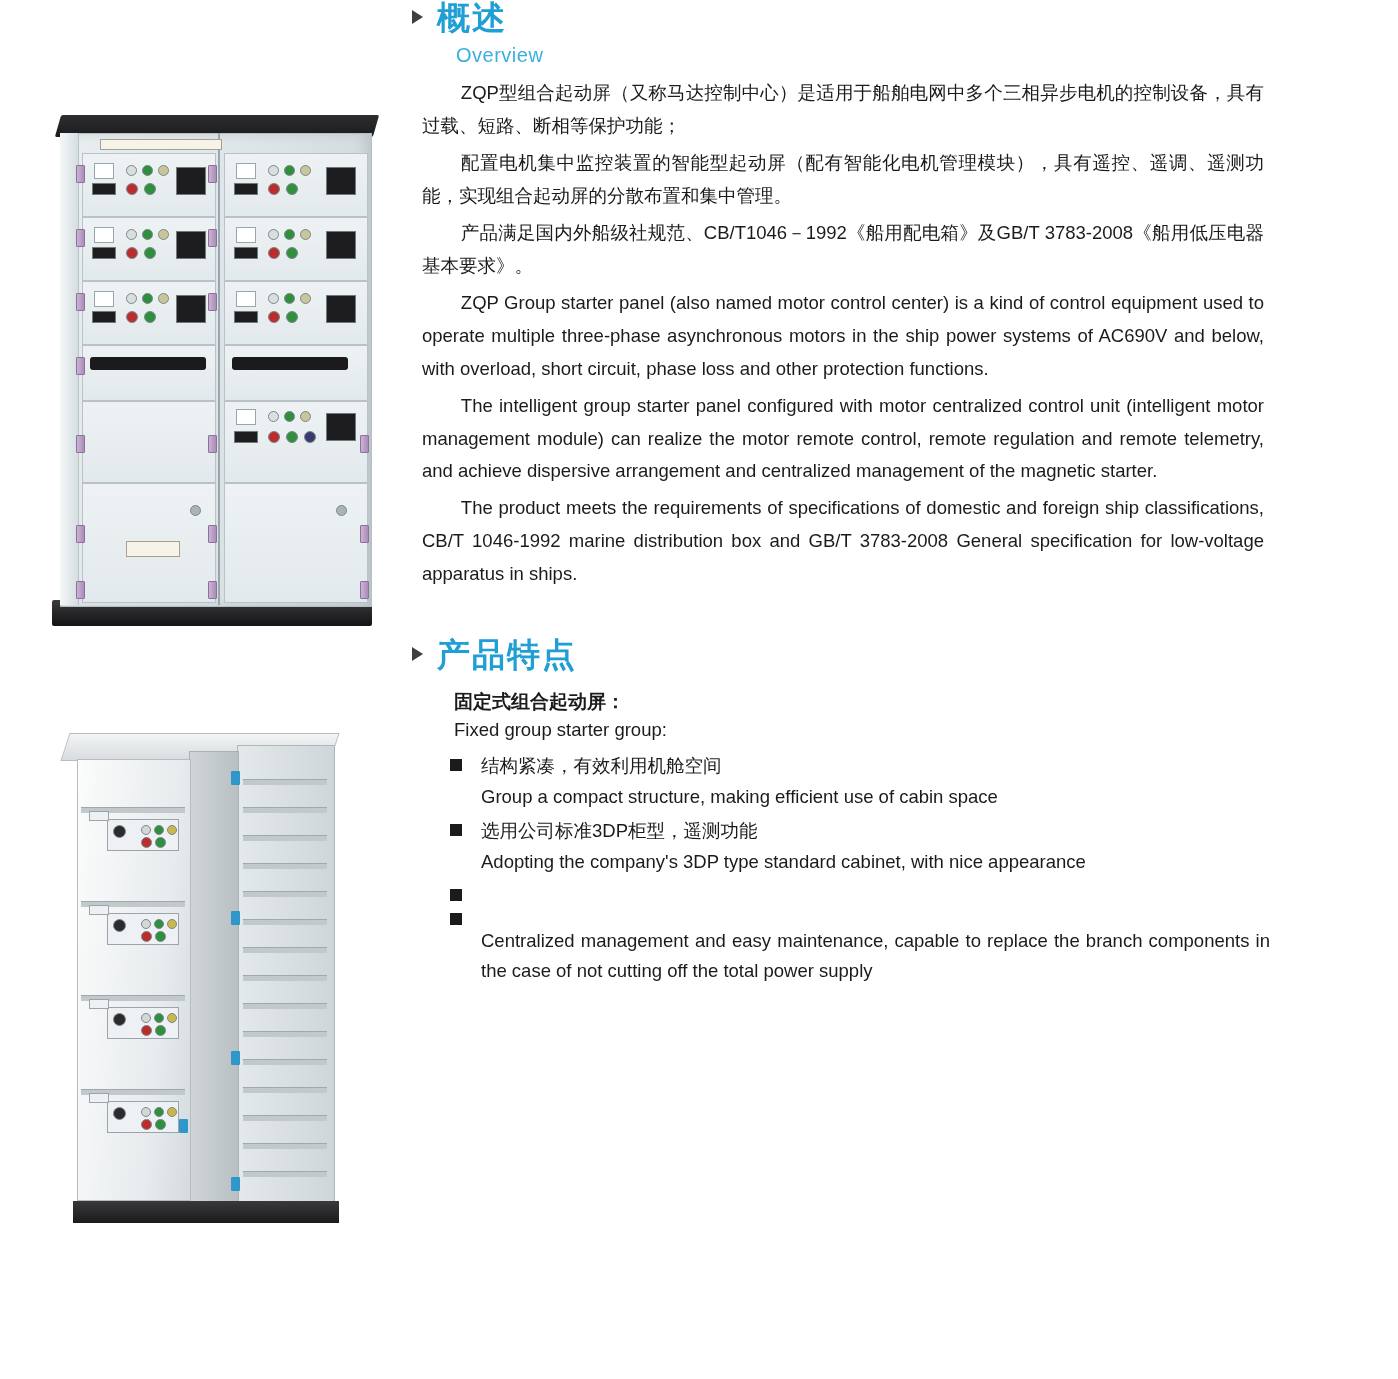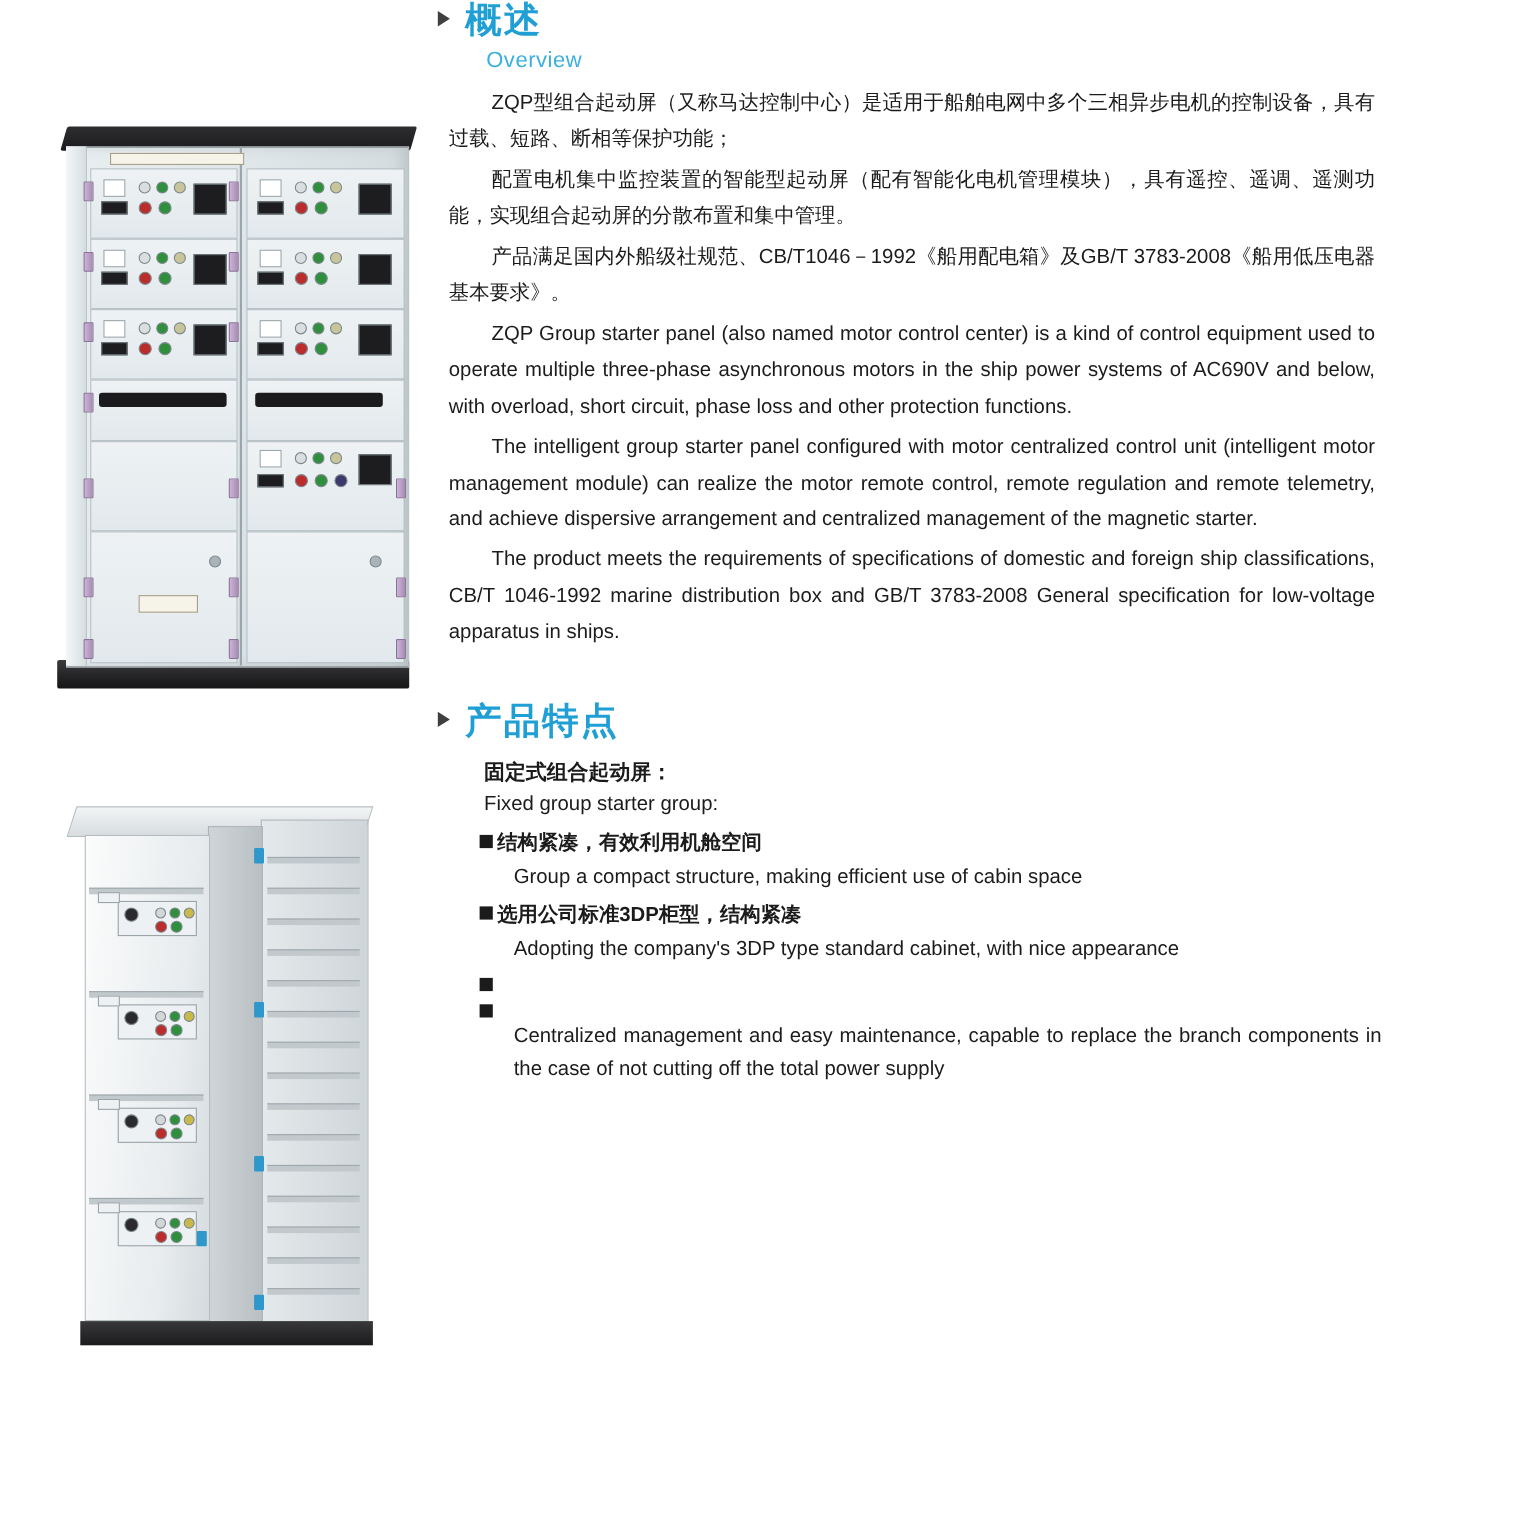--- a/index.html
+++ b/index.html
@@ -120,21 +120,21 @@
   .p2-ctrl {
     position: absolute; background: #eef1f3; border: 1px solid #9aa4a9;
   }
   .blue-tab {
     position: absolute; width: 9px; height: 14px; background: #2f97c9; border-radius: 1px;
   }
 
   
   .content {
     position: absolute;
-    left: 398px;
+    left: 412px;
     top: 0;
     width: 870px;
   }
 
   .section-head {
     display: flex;
     align-items: center;
     gap: 14px;
   }
   .arrow-marker {
@@ -186,25 +186,25 @@
   .feature-list {
     margin: 10px 0 0 38px;
     width: 820px;
   }
   .feature {
     margin-bottom: 4px;
   }
   .feat-cn {
     display: flex;
     align-items: flex-start;
-    gap: 4px;
+    gap: 19px;
     font-size: 18.5px;
     line-height: 1.62;
     color: #1b1b1b;
-    font-weight: 700;
+    font-weight: 400;
   }
   .bullet-sq {
     flex: 0 0 auto;
     width: 12px; height: 12px;
     background: #1b1b1b;
     margin-top: 8px;
   }
   .feat-en {
     margin: 1px 0 0 31px;
     font-size: 18.5px;
@@ -439,21 +439,21 @@
           <div class="feat-cn">
             <span class="bullet-sq"></span>
             <span>结构紧凑，有效利用机舱空间</span>
           </div>
           <div class="feat-en">Group a compact structure, making efficient use of cabin space</div>
         </div>
 
         <div class="feature">
           <div class="feat-cn">
             <span class="bullet-sq"></span>
-            <span>选用公司标准3DP柜型，结构紧凑</span>
+            <span>选用公司标准3DP柜型，遥测功能</span>
           </div>
           <div class="feat-en">Adopting the company's 3DP type standard cabinet, with nice appearance</div>
         </div>
 
         <div class="feature">
           <div class="feat-cn">
             <span class="bullet-sq"></span>
           </div>
         </div>
 

